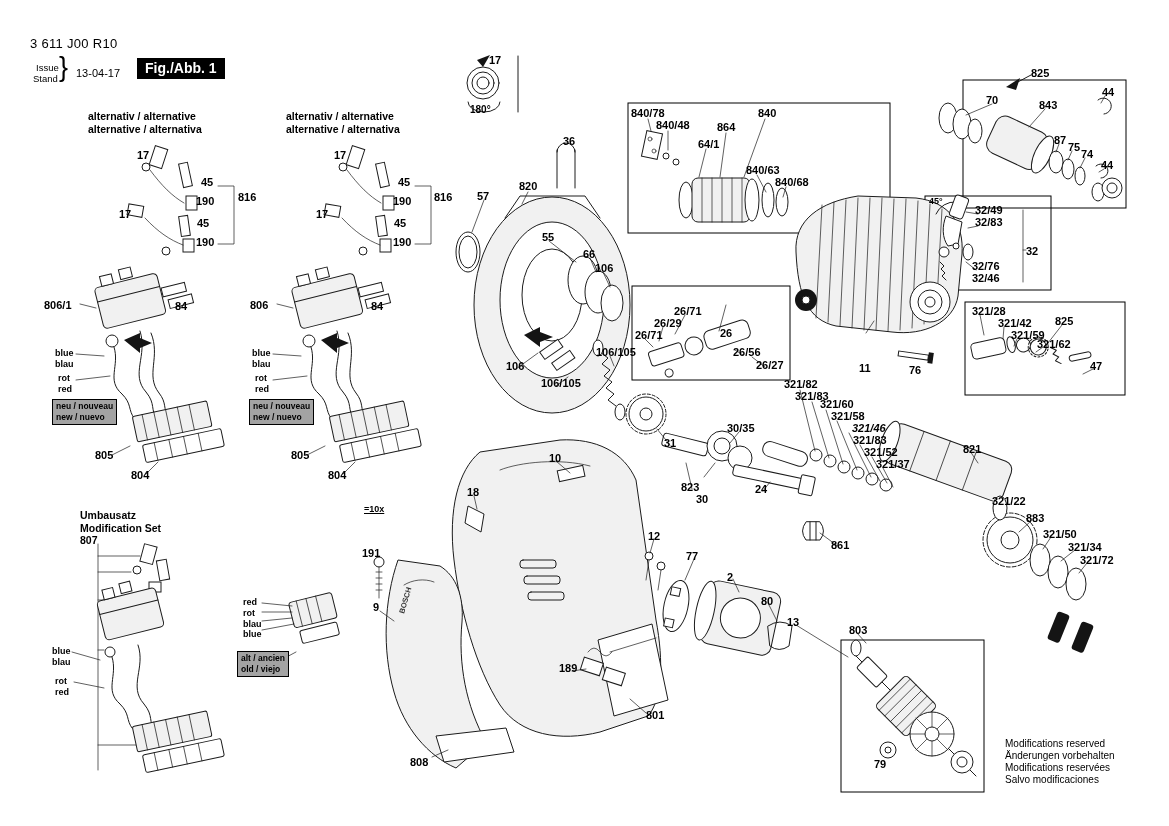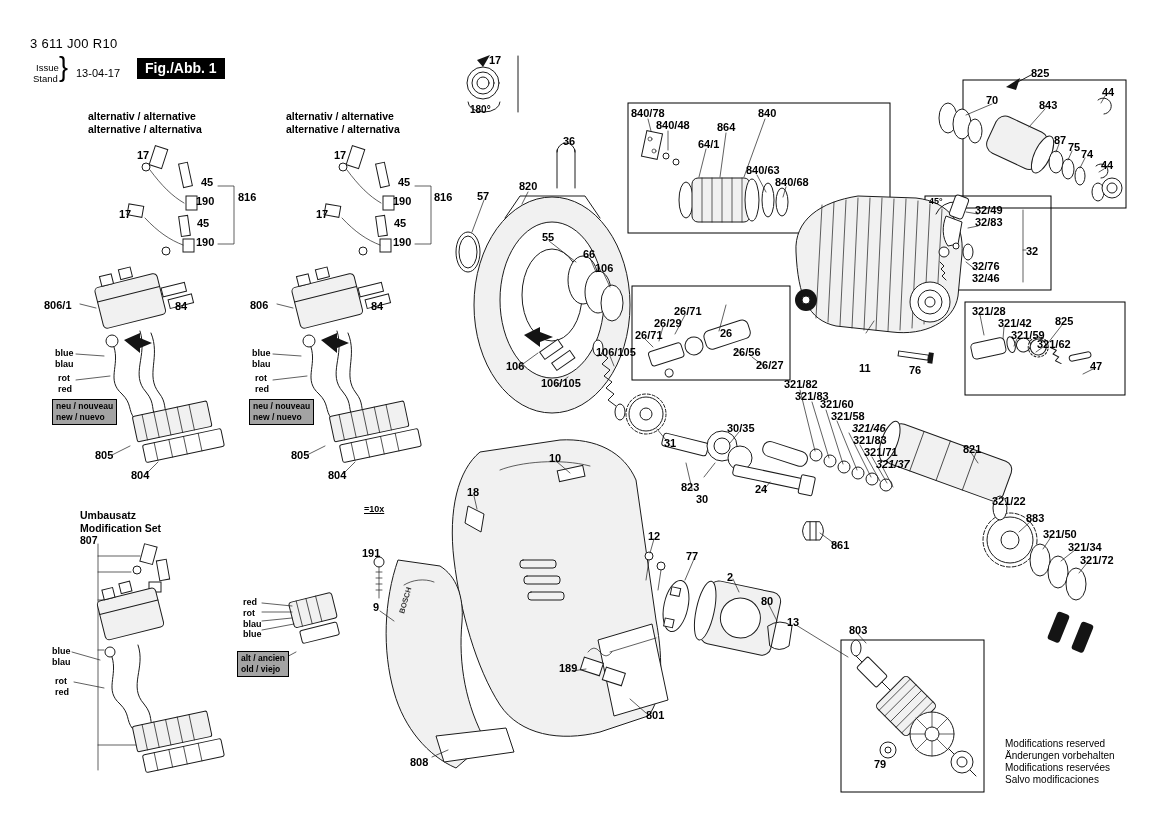--- a/index.html
+++ b/index.html
@@ -458,22 +458,22 @@
       <span class="plbl" style="left: 1011px; top: 330px;">321/59</span>
       <span class="plbl" style="left: 1037px; top: 339px;">321/62</span>
       <span class="plbl" style="left: 1055px; top: 316px;">825</span>
       <span class="plbl" style="left: 1090px; top: 361px;">47</span>
       <span class="plbl" style="left: 784px; top: 379px;">321/82</span>
       <span class="plbl" style="left: 795px; top: 391px;">321/83</span>
       <span class="plbl" style="left: 820px; top: 399px;">321/60</span>
       <span class="plbl" style="left: 831px; top: 411px;">321/58</span>
       <span class="plbl" style="left: 852px; top: 423px; font-style: italic;">321/46</span>
       <span class="plbl" style="left: 853px; top: 435px;">321/83</span>
-      <span class="plbl" style="left: 864px; top: 447px;">321/71</span>
-      <span class="plbl" style="left: 876px; top: 459px; font-style: italic;">321/37</span>
+      <span class="plbl" style="left: 864px; top: 447px;">321/52</span>
+      <span class="plbl" style="left: 876px; top: 459px;">321/37</span>
       <span class="plbl" style="left: 963px; top: 444px;">821</span>
       <span class="plbl" style="left: 992px; top: 496px;">321/22</span>
       <span class="plbl" style="left: 1026px; top: 513px;">883</span>
       <span class="plbl" style="left: 1043px; top: 529px;">321/50</span>
       <span class="plbl" style="left: 1068px; top: 542px;">321/34</span>
       <span class="plbl" style="left: 1080px; top: 555px;">321/72</span>
       <span class="plbl" style="left: 648px; top: 531px;">12</span>
       <span class="plbl" style="left: 686px; top: 551px;">77</span>
       <span class="plbl" style="left: 727px; top: 572px;">2</span>
       <span class="plbl" style="left: 761px; top: 596px;">80</span>

